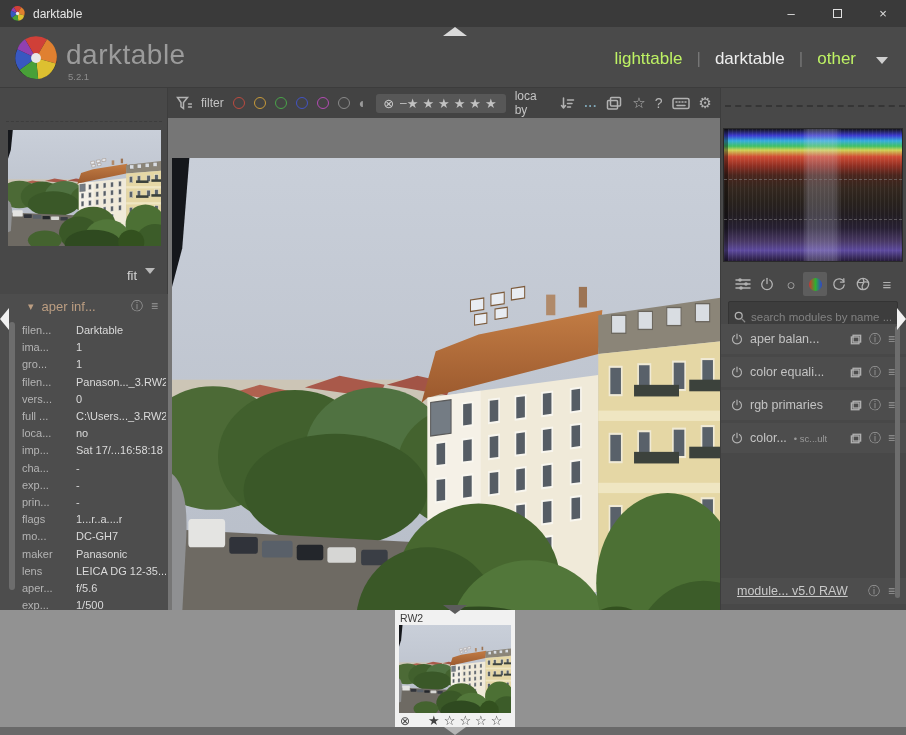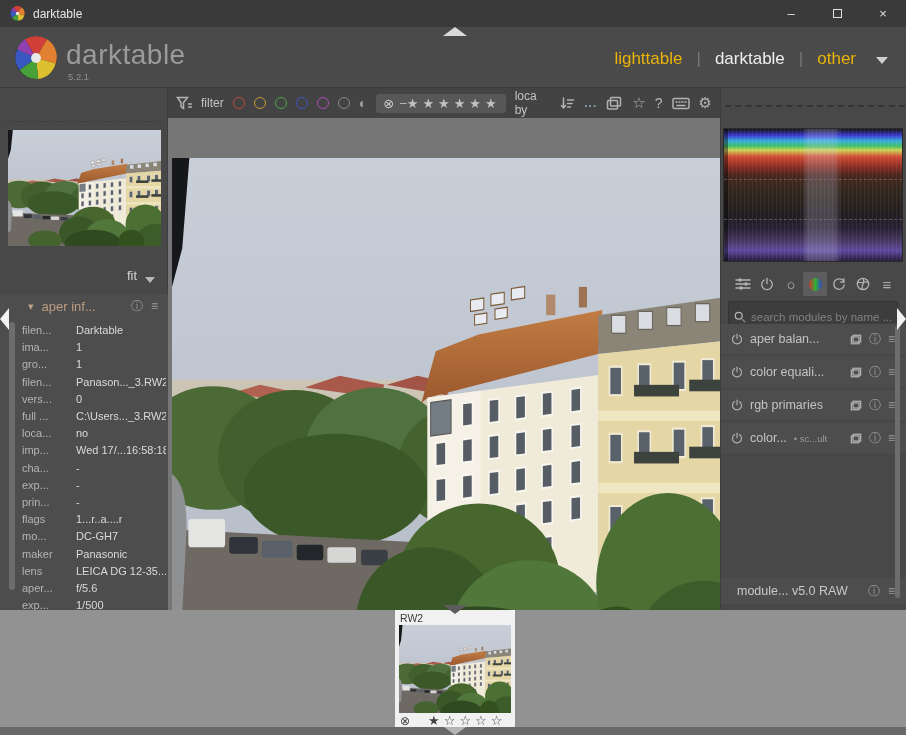--- a/index.html
+++ b/index.html
@@ -12,21 +12,21 @@
   .winbtns { position:absolute; right:0; top:0; height:27px; display:flex; }
   .winbtn { width:46px; height:27px; display:flex; align-items:center; justify-content:center; color:#e0e0e0; font-size:13px; }
   .maxbox { width:9px; height:9px; border:1px solid #e0e0e0; display:inline-block; }
 
   
   .header { position:absolute; left:0; top:27px; width:906px; height:61px; background:#4a4a4a; border-bottom:1px solid #3c3c3c; }
   .hlogo { position:absolute; left:14px; top:9px; }
   .happname { position:absolute; left:66px; top:12px; font-size:28px; color:#9b9b9b; letter-spacing:.5px; }
   .hversion { position:absolute; left:68px; top:44px; font-size:9.5px; color:#8d8d8d; }
   .views { position:absolute; right:50px; top:22px; display:flex; gap:14px; font-size:17px; align-items:center; }
-  .view-dim { color:#eab308; }
+  .view-dim { color:#bef264; }
   .view-active { color:#eeeeee; }
   .vsep { color:#777; }
   .hchev { position:absolute; right:18px; top:30px; width:0; height:0; border-left:6px solid transparent; border-right:6px solid transparent; border-top:7px solid #cfcfcf; }
   .top-arrow { position:absolute; left:443px; top:27px; width:0; height:0; border-left:12px solid transparent; border-right:12px solid transparent; border-bottom:9px solid #d9d9d9; }
 
   
   .leftpanel { position:absolute; left:0; top:88px; width:168px; height:522px; background:#484848; border-right:1px solid #3d3d3d; }
   .centerarea { position:absolute; left:168px; top:88px; width:552px; height:522px; background:#767676; }
   .rightpanel { position:absolute; left:720px; top:88px; width:186px; height:522px; background:#484848; border-left:1px solid #3d3d3d; }
 
@@ -45,21 +45,21 @@
   .tb-gear { font-size:15px; color:#b5b5b5; }
   .icon-svg { flex:0 0 auto; display:inline-block; }
 
   
   .mainimg { position:absolute; left:4px; top:70px; width:538px; height:405px; }
   .photo-svg { width:100%; height:100%; display:block; }
 
   
   .lp-dash { position:absolute; left:6px; top:33px; width:156px; border-top:1px dashed #3d3d3d; }
   .navthumb { position:absolute; left:8px; top:42px; width:153px; height:116px; }
-  .fitrow { position:absolute; right:12px; top:180px; display:flex; align-items:flex-end; gap:8px; color:#d2d2d2; font-size:13px; }
+  .fitrow { position:absolute; right:12px; top:180px; display:flex; align-items:flex-start; gap:8px; color:#d2d2d2; font-size:13px; }
   .chev-sm { width:0; height:0; border-left:5px solid transparent; border-right:5px solid transparent; border-top:6px solid #b9b9b9; }
   .infopanel { position:absolute; left:0; top:206px; width:168px; height:316px; background:#4d4d4d; }
   .infohdr { height:24px; display:flex; align-items:center; gap:8px; padding:0 10px 0 28px; }
   .infohdr .tri { color:#bc9e82; font-size:11px; }
   .infohdr .ttl { color:#bc9e82; font-size:13px; flex:1; }
   .infohdr .hicon { color:#9b9b9b; font-size:12px; }
   .inforows { position:absolute; left:22px; top:28px; width:144px; font-size:11px; line-height:17.2px; }
   .irow { display:flex; }
   .irow .k { width:54px; color:#b4b4b4; flex:0 0 auto; white-space:nowrap; overflow:hidden; }
   .irow .v { color:#dadada; white-space:nowrap; overflow:hidden; }
@@ -87,21 +87,21 @@
   .searchbox { position:absolute; left:7px; top:213px; width:170px; height:32px; background:#3d3d3d; border:1px solid #343434; border-radius:2px; display:flex; align-items:center; gap:5px; padding:0 5px; }
   .searchbox input { background:transparent; border:none; outline:none; color:#bdbdbd; font-size:11.5px; width:140px; font-family:inherit; }
   .searchbox input::placeholder { color:#828282; }
   .modlist { position:absolute; left:0; top:236px; width:186px; }
   .modrow { height:30px; margin-bottom:3px; background:#4d4d4d; display:flex; align-items:center; gap:7px; padding:0 12px 0 10px; }
   .modrow .mname { font-size:12.5px; color:#c3c3c3; white-space:nowrap; overflow:hidden; }
   .modrow .mpreset { font-size:9.5px; color:#9a9a9a; white-space:nowrap; overflow:hidden; max-width:44px; }
   .modrow .spacer { flex:1; }
   .modrow .ricon { color:#9b9b9b; font-size:12px; }
   .modorder { position:absolute; left:0; top:490px; width:186px; height:26px; background:#4d4d4d; display:flex; align-items:center; gap:8px; padding:0 12px 0 16px; }
-  .modorder .molabel { font-size:12.5px; color:#c9c9c9; flex:1; }
+  .modorder .molabel { font-size:12.5px; color:#c9c9c9; flex:1;text-decoration:underline; }
   .modorder .ricon { color:#9b9b9b; font-size:12px; }
   .rp-scroll { position:absolute; right:6px; top:238px; width:5px; height:272px; background:#6d6d6d; border-radius:3px; }
 
   
   .filmstrip { position:absolute; left:0; top:610px; width:906px; height:150px; background:#929292; }
   .fs-arrow-top { position:absolute; left:443px; top:605px; width:0; height:0; border-left:12px solid transparent; border-right:12px solid transparent; border-top:9px solid #5c5c5c; z-index:4; }
   .thumbcell { position:absolute; left:395px; top:0; width:120px; height:117px; background:#f1f1f1; }
   .thumbcell .ext { position:absolute; left:5px; top:2px; font-size:10.5px; color:#3c3c3c; }
   .thumbphoto { position:absolute; left:4px; top:15px; width:112px; height:88px; }
   .thumbrate { position:absolute; left:5px; top:103px; width:110px; display:flex; align-items:center; }
@@ -340,21 +340,21 @@
       <div class="irow">
           <span class="k">full ...</span>
           <span class="v">C:\Users..._3.RW2</span>
         </div>
       <div class="irow">
           <span class="k">loca...</span>
           <span class="v">no</span>
         </div>
       <div class="irow">
           <span class="k">imp...</span>
-          <span class="v">Wed 17/...16:58:18</span>
+          <span class="v">Sat 17/...16:58:18</span>
         </div>
       <div class="irow">
           <span class="k">cha...</span>
           <span class="v">-</span>
         </div>
       <div class="irow">
           <span class="k">exp...</span>
           <span class="v">-</span>
         </div>
       <div class="irow">

